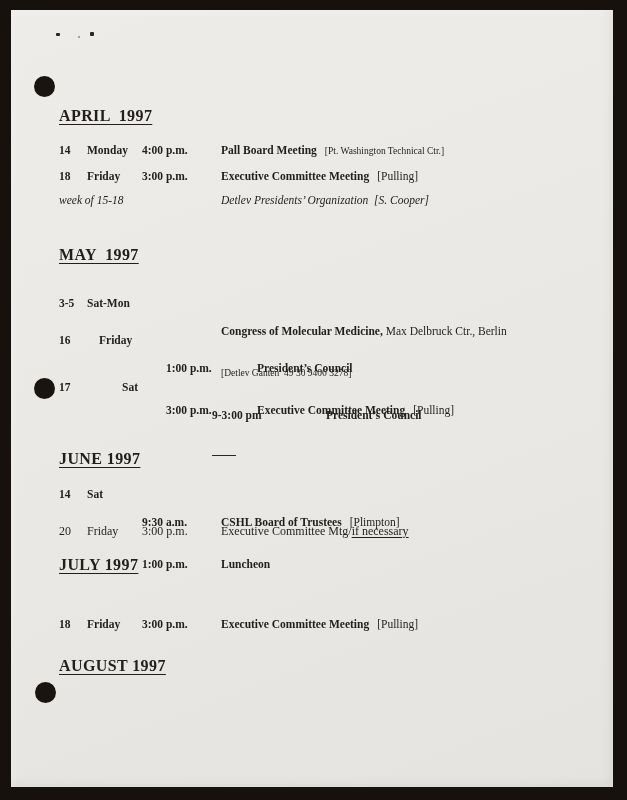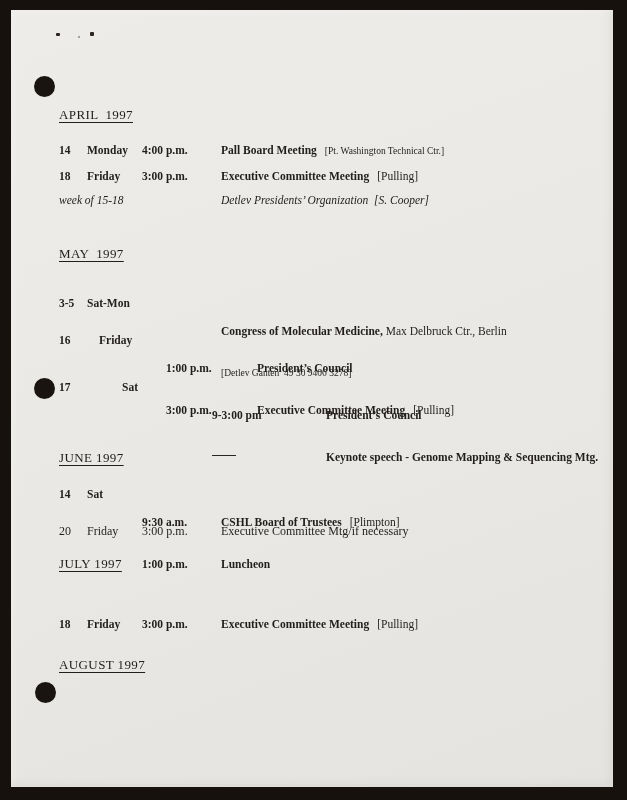--- a/index.html
+++ b/index.html
@@ -21,22 +21,22 @@
   .hole{
     position:absolute;
     width:21px;height:21px;
     border-radius:50%;
     background:#1a1410;
   }
   .scan-dot{position:absolute;border-radius:1px;background:#2b2622;}
   .heading{
     position:absolute;
     left:48px;
-    font-size:13px;
-    font-weight:normal;
+    font-size:16px;
+    font-weight:bold;
     letter-spacing:0.4px;
     white-space:pre;
     text-decoration:underline;
     text-underline-offset:3px;
     text-decoration-thickness:1.4px;
   }
   .row{
     position:absolute;
     left:48px;
     display:flex;
@@ -50,21 +50,21 @@
   .c-time{width:79px;font-weight:bold;flex:0 0 auto;}
   .c-desc{font-weight:bold;flex:0 0 auto;}
   .note{font-weight:normal;margin-left:8px;}
   .sm{font-size:9.5px;}
   .reg{font-weight:normal;}
   .italic-row{font-style:italic;}
   .italic-row .c-span{width:162px;font-weight:normal;flex:0 0 auto;}
   .italic-row .c-desc{font-weight:normal;}
   .small-row{font-size:12px;}
   .small-row .c-date,.small-row .c-day,.small-row .c-time,.small-row .c-desc{font-weight:normal;}
-  .u{text-underline-offset:2px;}
+  .u{text-decoration:underline;text-underline-offset:2px;}
   .time-underline{
     width:24px;height:0;
     border-top:1.4px solid #2b2622;
     margin-top:5px;
   }
 </style>
 </head>
 <body>
 
 <div class="paper">
@@ -124,21 +124,20 @@
 
   <div class="row" style="top:370px;gap:35px;">
     <span class="c-date">17</span>
     <span class="c-day">Sat</span>
     <span class="c-time">
       <div>9-3:00 pm</div>
       <div class="time-underline"></div>
     </span>
     <span class="c-desc">
       <div>President’s Council</div>
-      <div>Keynote speech - Genome Mapping &amp; Sequencing Mtg.</div>
     </span>
   </div>
 
   <div class="heading" style="top:440px;">JUNE 1997</div>
 
   <div class="row" style="top:477px;">
     <span class="c-date">14</span>
     <span class="c-day">Sat</span>
     <span class="c-time">
       <div>9:30 a.m.</div>

